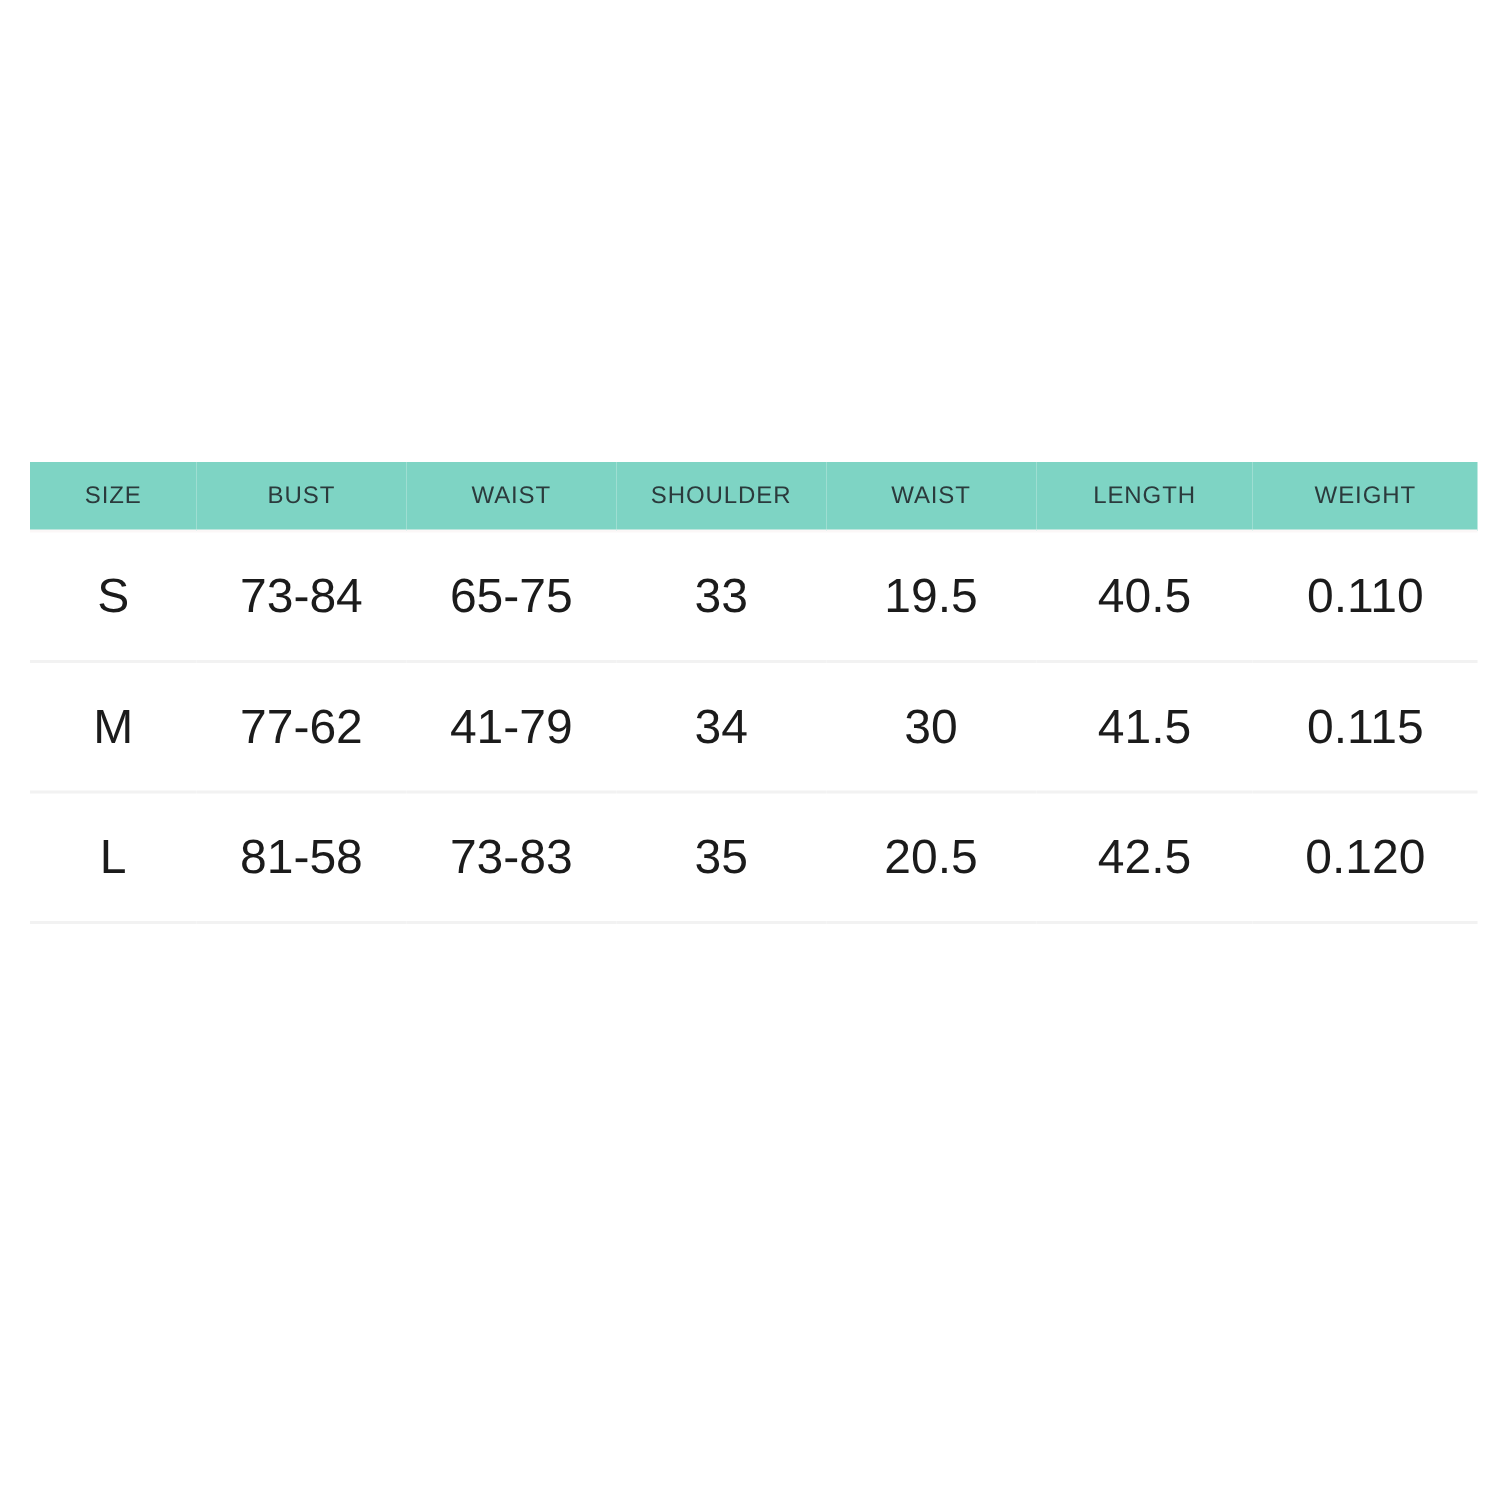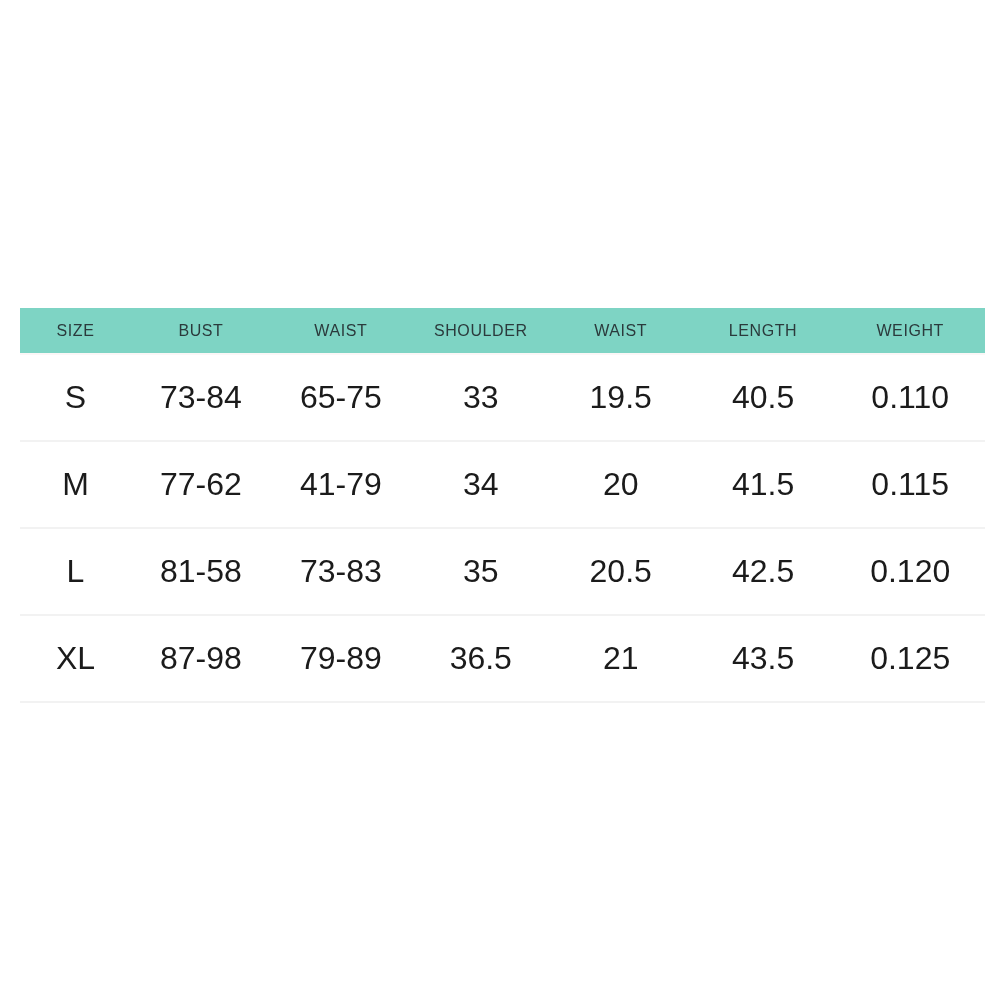--- a/index.html
+++ b/index.html
@@ -110,38 +110,29 @@
         <td>33</td>
         <td>19.5</td>
         <td>40.5</td>
         <td>0.110</td>
       </tr>
       <tr>
         <td>M</td>
         <td>77-62</td>
         <td>41-79</td>
         <td>34</td>
-        <td>20</td>
+        <td>30</td>
         <td>41.5</td>
         <td>0.115</td>
       </tr>
       <tr>
         <td>L</td>
         <td>81-58</td>
         <td>73-83</td>
         <td>35</td>
         <td>20.5</td>
         <td>42.5</td>
         <td>0.120</td>
       </tr>
-      <tr>
-        <td>XL</td>
-        <td>87-98</td>
-        <td>79-89</td>
-        <td>36.5</td>
-        <td>21</td>
-        <td>43.5</td>
-        <td>0.125</td>
-      </tr>
     </tbody>
   </table>
 
 </div>
 
 </body></html>

